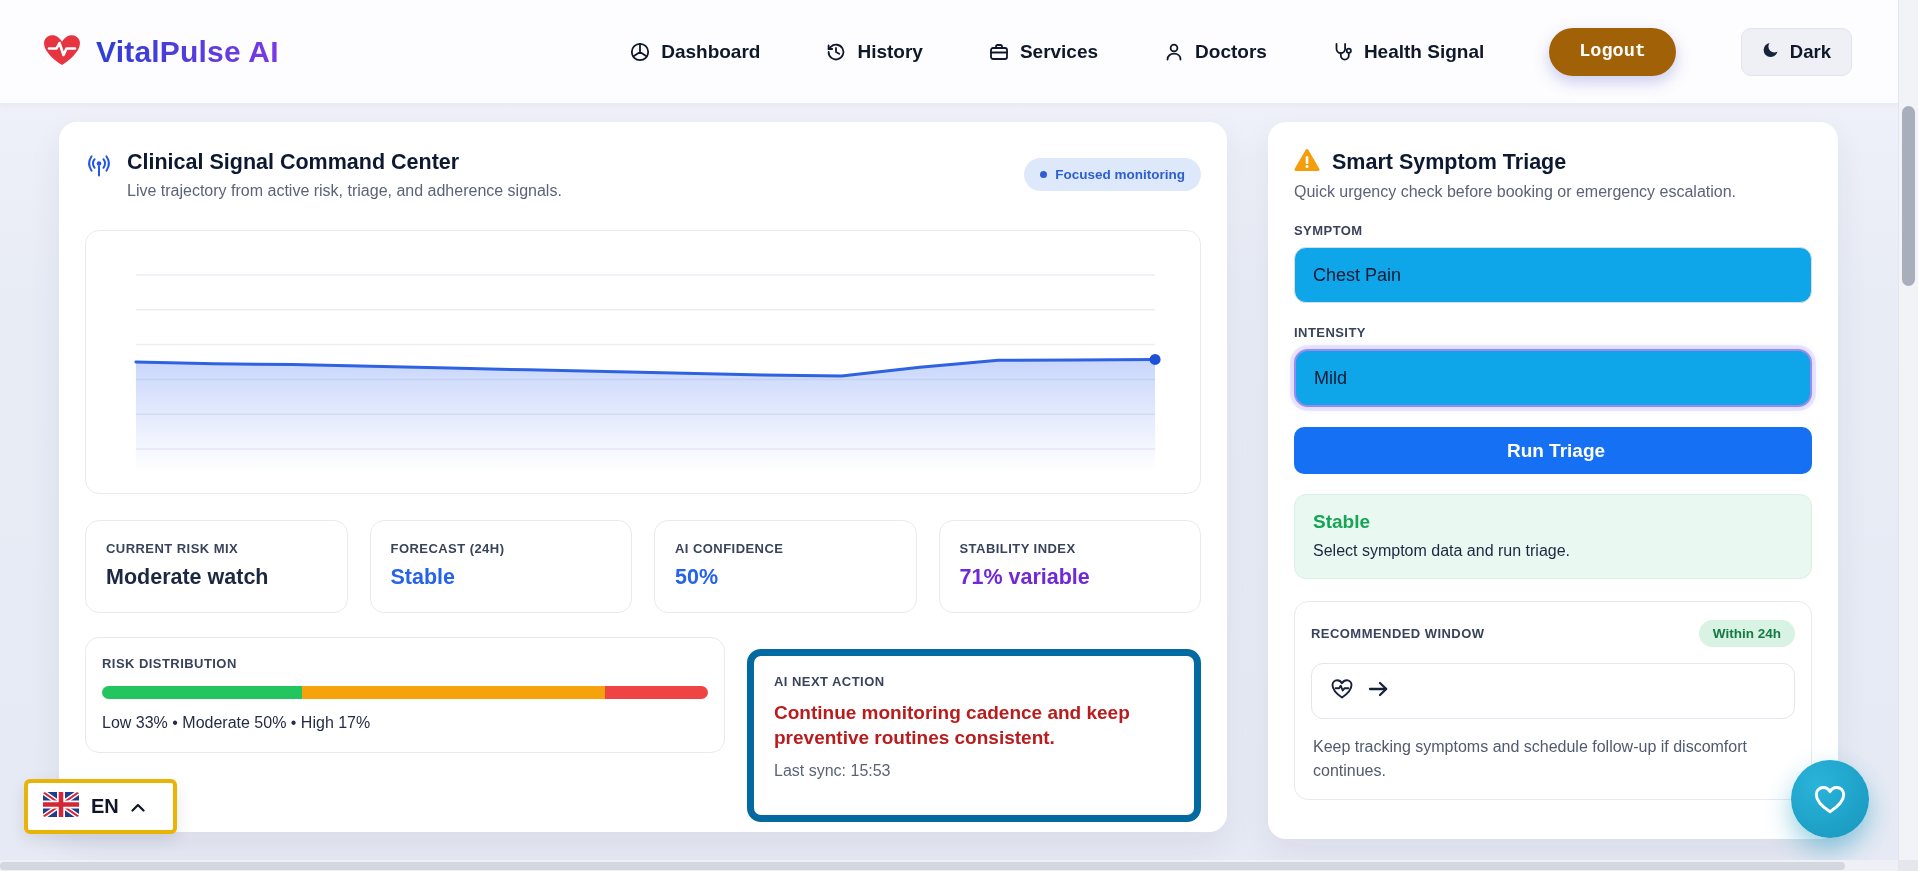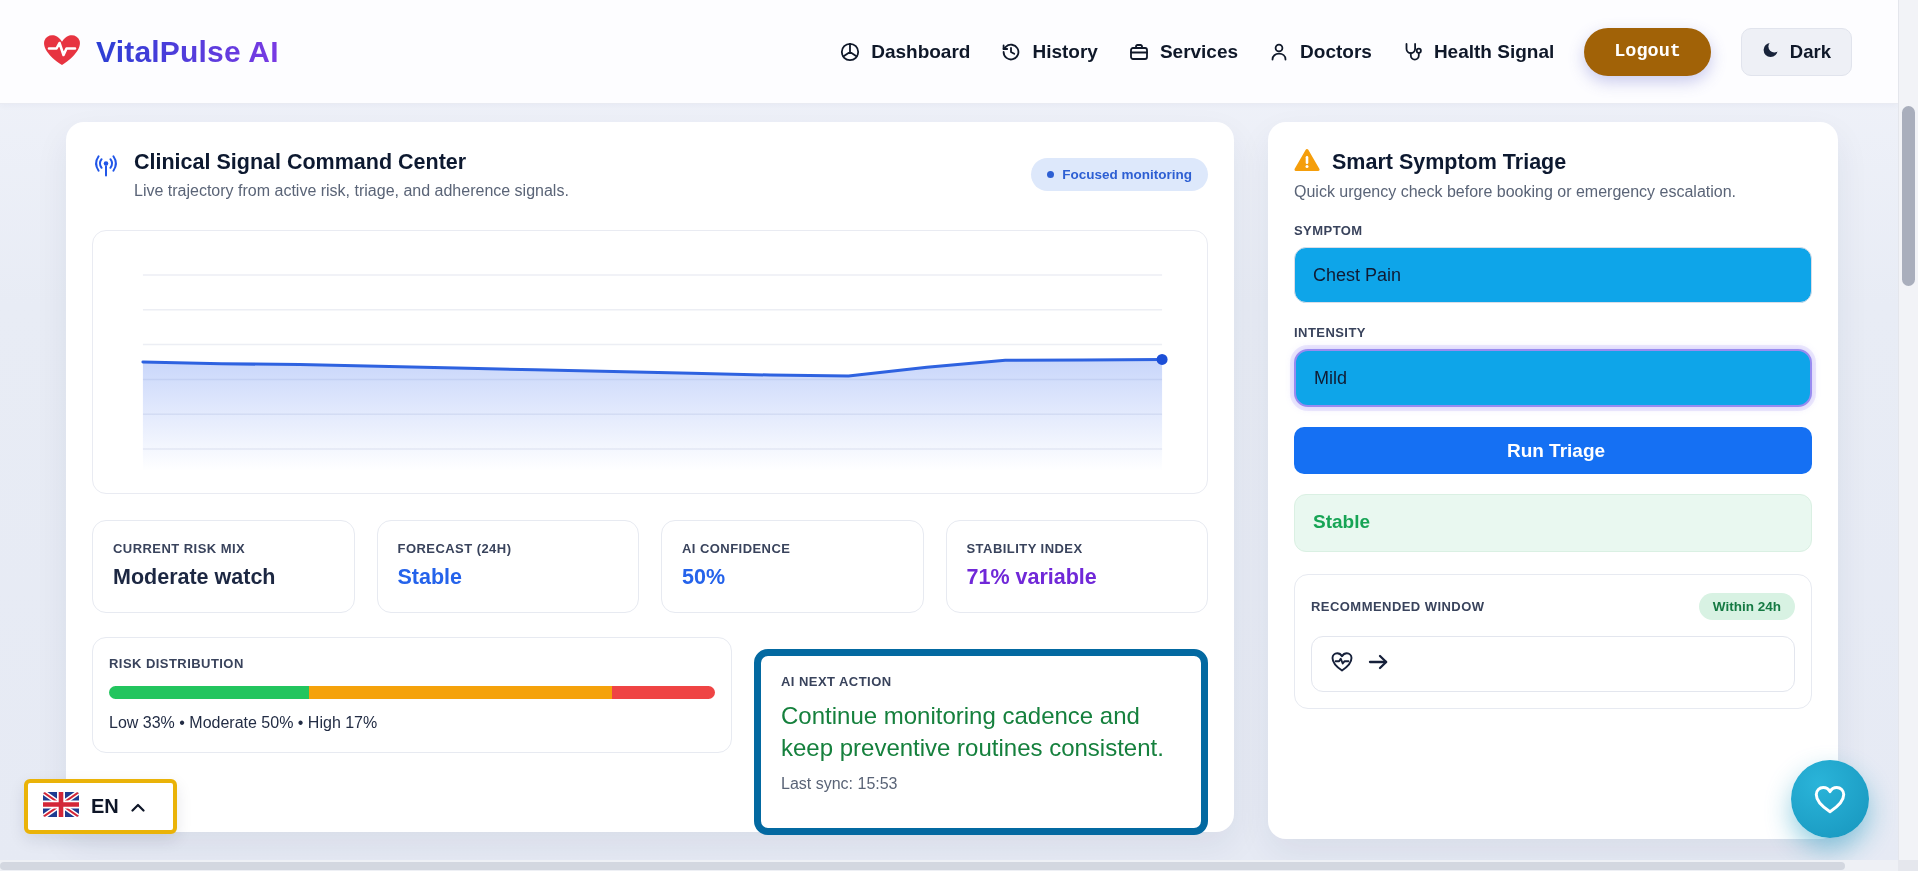--- a/index.html
+++ b/index.html
@@ -19,37 +19,37 @@
     padding: 0 46px 0 40px; z-index: 20;
     box-shadow: 0 2px 6px rgba(30,40,80,0.03);
   }
   .brand { display: flex; align-items: center; gap: 12px; cursor: pointer; }
   .brand-text {
     font-size: 30px; font-weight: 800; letter-spacing: .2px;
     background: linear-gradient(90deg, #2b3fd4, #7a3ae3);
     -webkit-background-clip: text; background-clip: text;
     -webkit-text-fill-color: transparent; color: #3340d6;
   }
-  .nav { display: flex; align-items: center; gap: 30px; }
+  .nav { display: flex; align-items: center; gap: 65px; }
   .nav-item { display: flex; align-items: center; gap: 10px; font-size: 19px; font-weight: 600; color: #0f1829; cursor: pointer; text-decoration: none; }
   .nicon { display: flex; align-items: center; }
   .logout-btn {
     height: 48px; padding: 0 30px; border: none; border-radius: 26px;
     background: #a16207; color: #fff; font-size: 18.5px; font-weight: 700;
     font-family: Liberation Mono, monospace; cursor: pointer; box-shadow: 0 6px 16px rgba(93,96,198,.32);
   }
   .theme-btn {
     display: flex; align-items: center; gap: 9px; height: 48px; padding: 0 20px;
     border-radius: 10px; border: 1px solid #e1e4ed; background: #eef0f6;
     font-size: 18.5px; font-weight: 600; color: #0f1829; font-family: inherit; cursor: pointer;
   }
 
   
   .card { position: absolute; background: #fff; border-radius: 18px; box-shadow: 0 14px 34px rgba(28,39,80,.07); }
-  .card-left  { left: 66px;  top: 122px; width: 1168px; height: 710px; padding: 28px 26px; }
+  .card-left  { left: 59px;  top: 122px; width: 1168px; height: 710px; padding: 28px 26px; }
   .card-right { left: 1268px; top: 122px; width: 570px;  height: 717px; padding: 26px; }
 
   .card-head { display: flex; justify-content: space-between; align-items: flex-start; }
   .head-left { display: flex; gap: 14px; }
   .head-left .hicon { margin-top: 3px; }
   h2.card-title { font-size: 21.5px; font-weight: 700; color: #0d1930; }
   .card-sub { margin-top: 7px; font-size: 16px; color: #5a6477; }
 
   .badge-blue {
     display: flex; align-items: center; gap: 8px; background: #dde8fb; color: #2d5fd3;
@@ -66,21 +66,21 @@
   .stat-label { font-size: 13px; font-weight: 700; letter-spacing: .45px; color: #39435c; }
   .stat-value { margin-top: 9px; font-size: 21.5px; font-weight: 700; }
   .v-dark { color: #1c2742; } .v-blue { color: #2563eb; } .v-violet { color: #7028d8; }
 
   .bottom-row { display: flex; gap: 22px; margin-top: 24px; align-items: flex-start; }
   .risk-box { width: 640px; border: 1px solid #e7eaf1; border-radius: 14px; padding: 18px 16px 20px; }
   .risk-bar { display: flex; height: 13px; border-radius: 7px; overflow: hidden; margin-top: 15px; }
   .risk-bar span { height: 100%; display: block; }
   .risk-summary { margin-top: 15px; font-size: 16px; color: #232d45; }
   .action-box { flex: 1; border: 7px solid #0369a1; border-radius: 14px; padding: 18px 20px 35px; margin-top: 12px; }
-  .action-text { margin-top: 11px; font-size: 24px; font-weight: 400; color: #15803d; line-height: 1.33; }
+  .action-text { margin-top: 11px; font-size: 19px; font-weight: 700; color: #b91c1c; line-height: 1.33; }
   .sync-text { margin-top: 11px; font-size: 16px; color: #5a6477; }
 
   
   .triage-head { display: flex; align-items: center; gap: 12px; }
   .field-label { display: block; margin-top: 22px; font-size: 13px; font-weight: 700; letter-spacing: .45px; color: #39435c; }
   .select {
     margin-top: 9px; height: 56px; border: 1px solid #d9dde8; border-radius: 12px;
     display: flex; align-items: center; padding: 0 18px; font-size: 18px; color: #101b33;
     cursor: pointer; background: #0ea5e9;
   }
@@ -305,20 +305,21 @@
 
   <label class="field-label">INTENSITY</label>
   <div class="select focused">
     <span>Mild</span>
   </div>
 
   <button class="run-btn">Run Triage</button>
 
   <div class="result">
     <div class="result-status">Stable</div>
+    <div class="result-text">Select symptom data and run triage.</div>
   </div>
 
   <div class="window-box">
     <div class="window-head">
       <span class="stat-label">RECOMMENDED WINDOW</span>
       <span class="badge-green">Within 24h</span>
     </div>
     <div class="health-row">
       <span>
         <svg width="24" height="24" viewBox="0 0 24 24" fill="none" stroke="#16203a" stroke-width="1.9" stroke-linecap="round" stroke-linejoin="round">
@@ -326,20 +327,21 @@
           <path d="M5.5 11.3 h3.6 l1.6 -2.6 2 4.8 1.7 -2.2 h4.1"></path>
         </svg>
       </span>
       <span>
         <svg width="24" height="24" viewBox="0 0 24 24" fill="none" stroke="#16203a" stroke-width="2.3" stroke-linecap="round" stroke-linejoin="round">
           <path d="M4 12 H20"></path>
             <path d="M14 6 l6.2 6 L14 18"></path>
         </svg>
       </span>
     </div>
+    <p class="followup">Keep tracking symptoms and schedule follow-up if discomfort continues.</p>
   </div>
 </aside>
 
 <div class="lang">
   <span>
     <svg width="36" height="25" viewBox="0 0 36 25">
       <defs>
           <clipPath id="fc">
             <rect width="36" height="25" rx="3"></rect>
           </clipPath>

